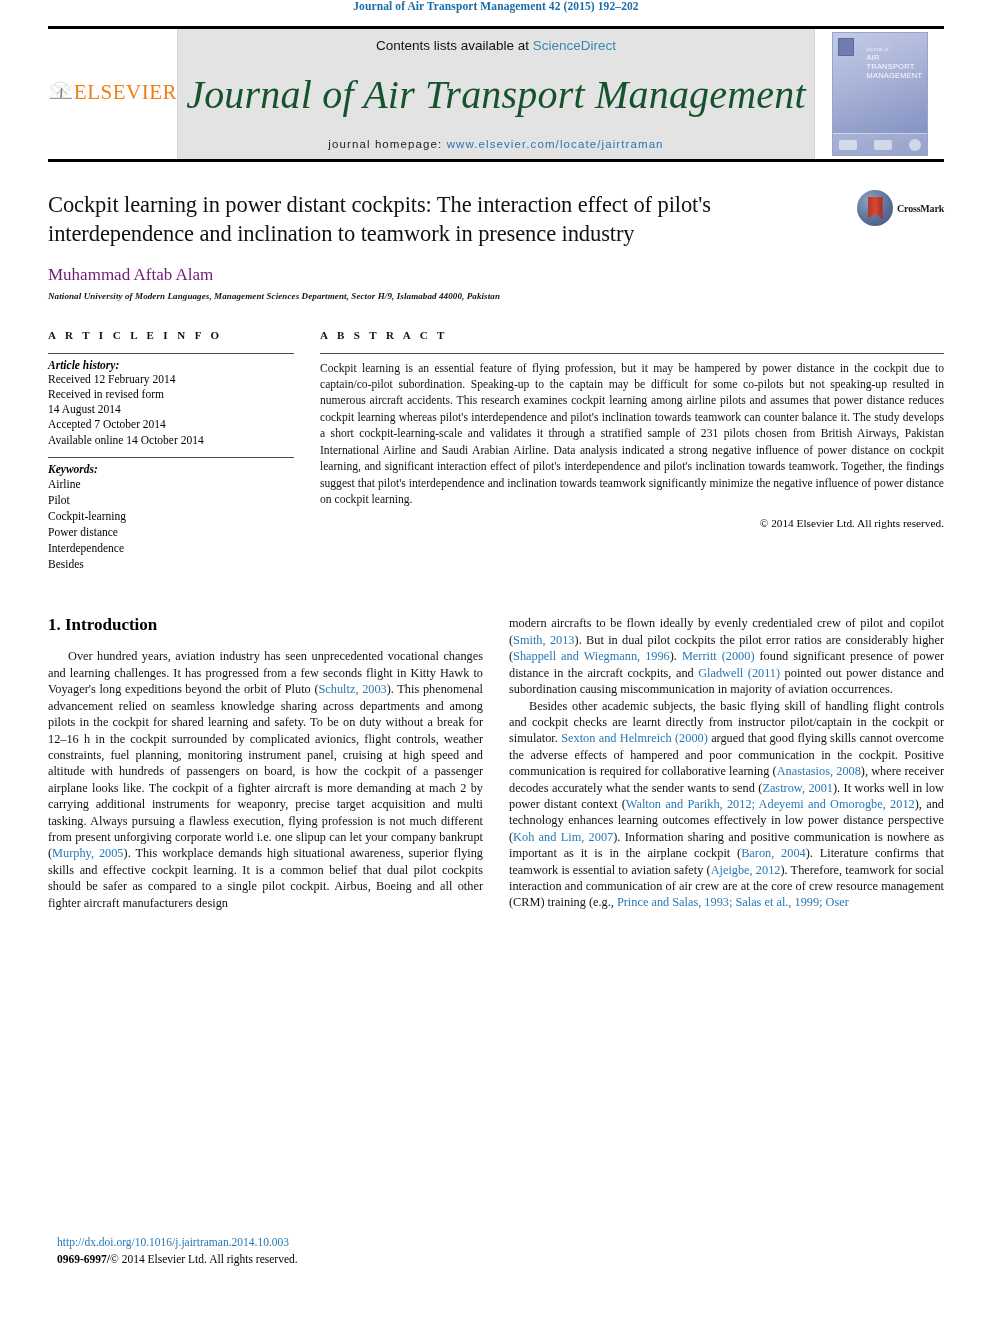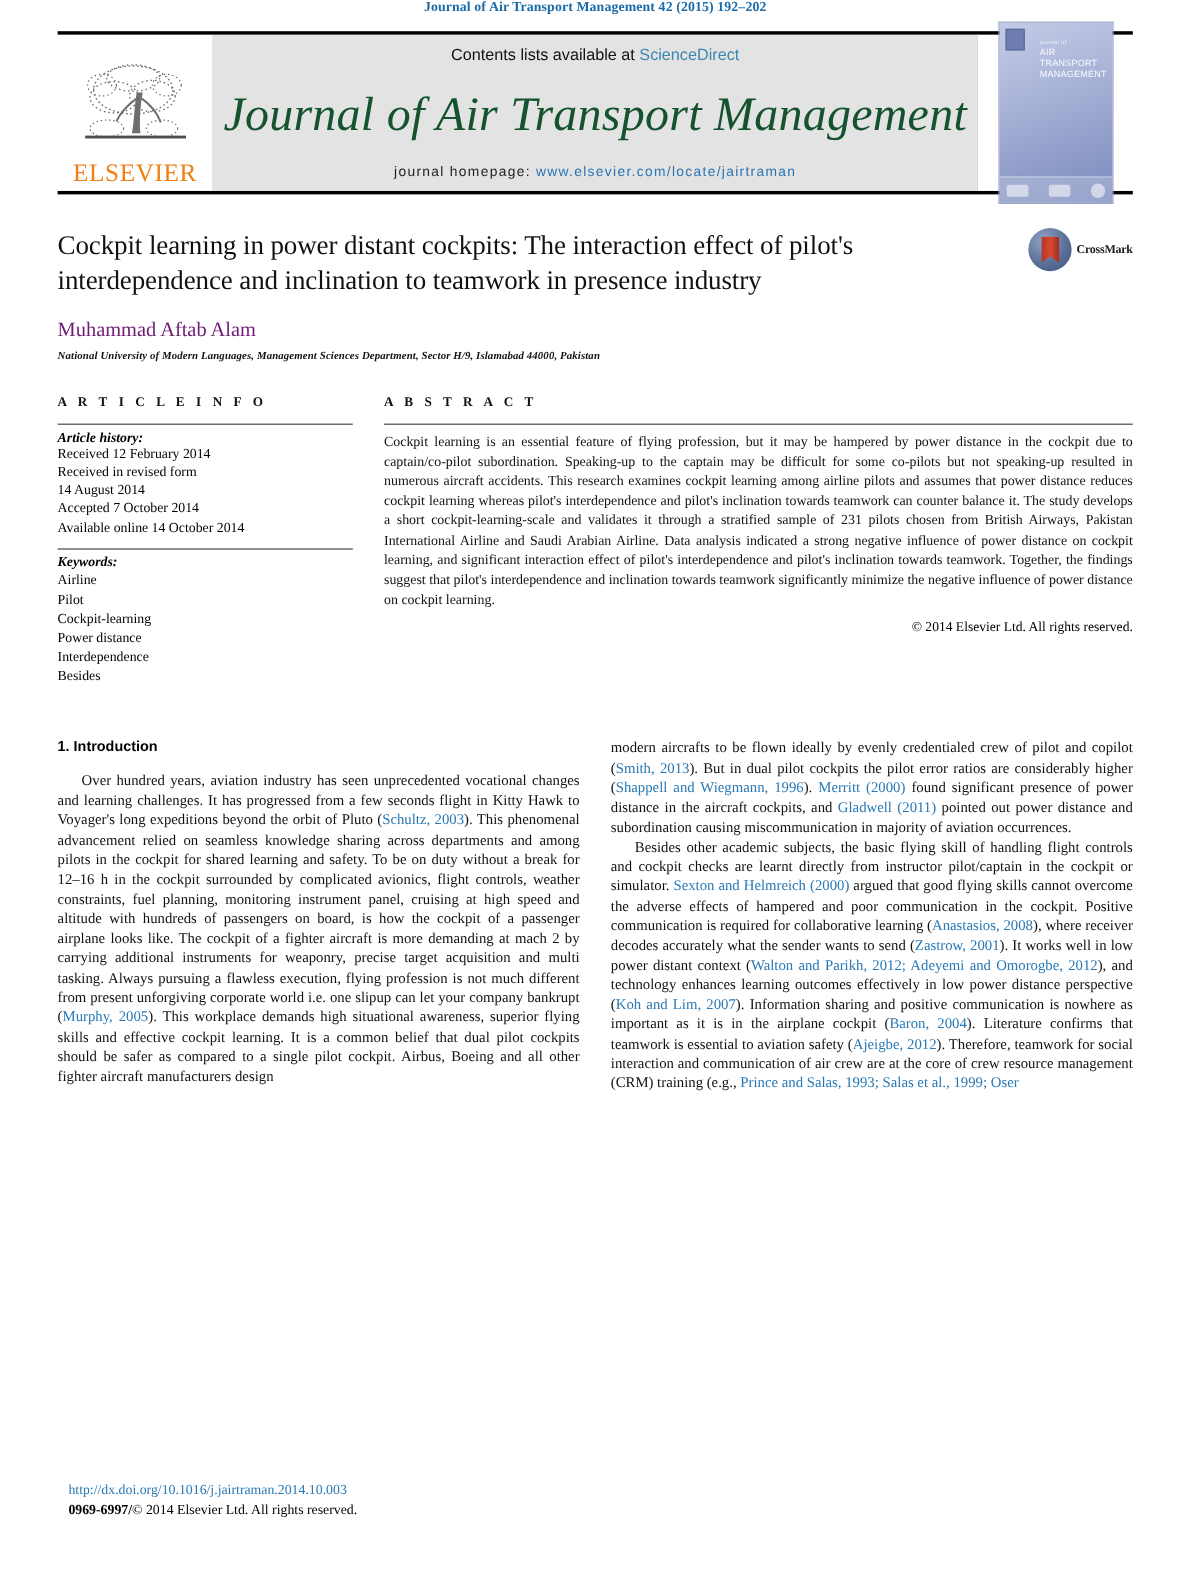--- a/index.html
+++ b/index.html
@@ -30,21 +30,21 @@
     border-top: 3px solid #000;
     border-bottom: 3px solid #000;
     display: flex;
     align-items: stretch;
     height: 136px;
   }
   .elsevier-logo {
     width: 130px;
     border-right: 1px solid #d6d6d6;
     display: flex;
-    flex-direction: column;
+    flex-direction: row;
     align-items: center;
     justify-content: flex-end;
     padding-bottom: 4px;
     background: #fff;
     flex: 0 0 130px;
   }
   .tree-svg { display: block; }
   .elsevier-word {
     font-family: "Liberation Serif", serif;
     color: #f07f13;
@@ -87,21 +87,21 @@
   .cover-thumb {
     width: 130px;
     flex: 0 0 130px;
     border-left: 1px solid #d6d6d6;
     display: flex;
     align-items: center;
     justify-content: center;
     background: #fff;
   }
   .cover-inner {
-    width: 96px; height: 152px;
+    width: 96px; height: 124px;
     background: linear-gradient(160deg,#c3cbe6 0%, #aab4d8 38%, #8f9cc9 72%, #7d8cbe 100%);
     border: 1px solid #9aa4c8;
     position: relative;
     overflow: hidden;
   }
   .cover-inner .el-badge {
     position: absolute; left: 5px; top: 5px;
     width: 16px; height: 18px; background: #6f7cb0;
     border: 1px solid #5d6aa0;
   }
@@ -219,22 +219,22 @@
   }
 
   
   .body-cols {
     margin: 34px 48px 0 48px;
     display: flex;
     gap: 26px;
   }
   .bcol { flex: 1 1 0; }
   h2.section-title {
-    font-family: Liberation Sans, sans-serif;
-    font-size: 12px;
+    font-family: Liberation Serif, serif;
+    font-size: 17px;
     font-weight: bold;
     margin: 0 0 13px 0;
   }
   p.para {
     font-size: 12.3px;
     line-height: 1.335;
     text-align: justify;
     margin: 0;
     text-indent: 20px;
     color: #111;

